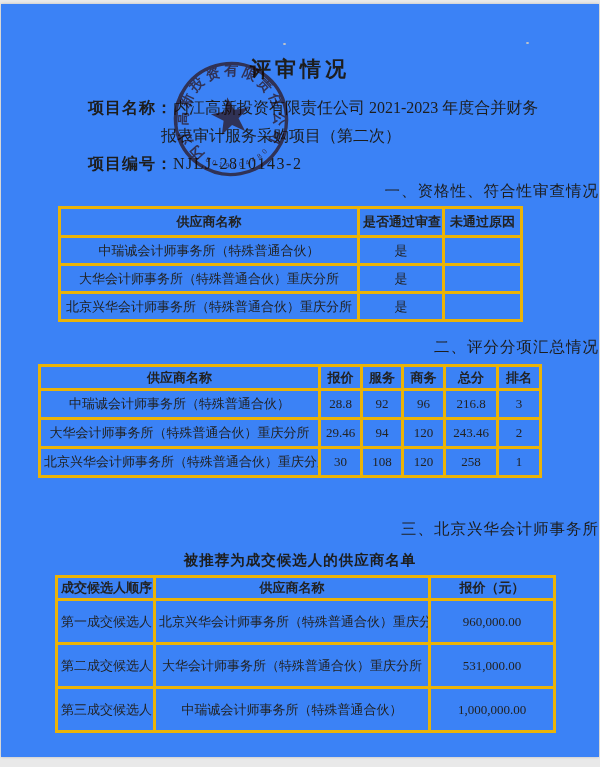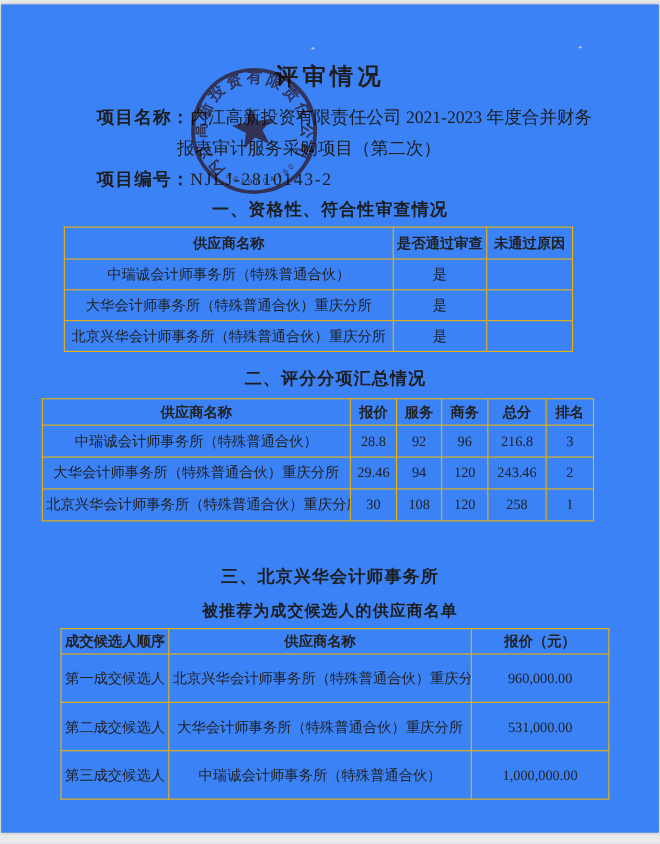--- a/index.html
+++ b/index.html
@@ -22,33 +22,33 @@
     text-align:center;
     font-size:21px; font-weight:bold;
     letter-spacing:4px; line-height:30px;
   }
   .meta { margin:10px 0 0 87px; font-size:16px; }
   .meta-row { line-height:28px; }
   .meta-label { font-weight:bold; letter-spacing:1px; }
   .meta-row.indent { padding-left:73px; }
   .code-val { letter-spacing:1.5px; }
   .sec-heading {
-    text-align:center; font-weight:bold;
+    text-align:right; font-weight:normal;
     font-size:15.5px; line-height:22px; letter-spacing:1px;
   }
   .h1 { margin-top:2px; }
   .h2 { margin-top:14px;padding-left:10px; }
   .h3 { margin-top:40px; }
   .sub-heading {
     text-align:center; font-weight:bold;
     font-size:14.5px; line-height:20px; margin-top:10px; letter-spacing:1px;
   }
   table { border-collapse:collapse; table-layout:fixed; font-size:13px; color:#222; }
   th, td {
-    border:1px solid #eab308;
+    border:3px solid #eab308;
     text-align:center; vertical-align:middle;
     padding:0 3px; overflow:hidden; white-space:nowrap;
   }
   th { font-weight:bold; }
   td { font-weight:normal; }
   .t1 { width:462px; margin:4px 0 0 57px; }
   .t1 tr { height:28px; }
   .t1 tr.head { height:29px; }
   .t2 { width:501px; margin:6px 0 0 37px; }
   .t2 tr.head { height:24px; }

